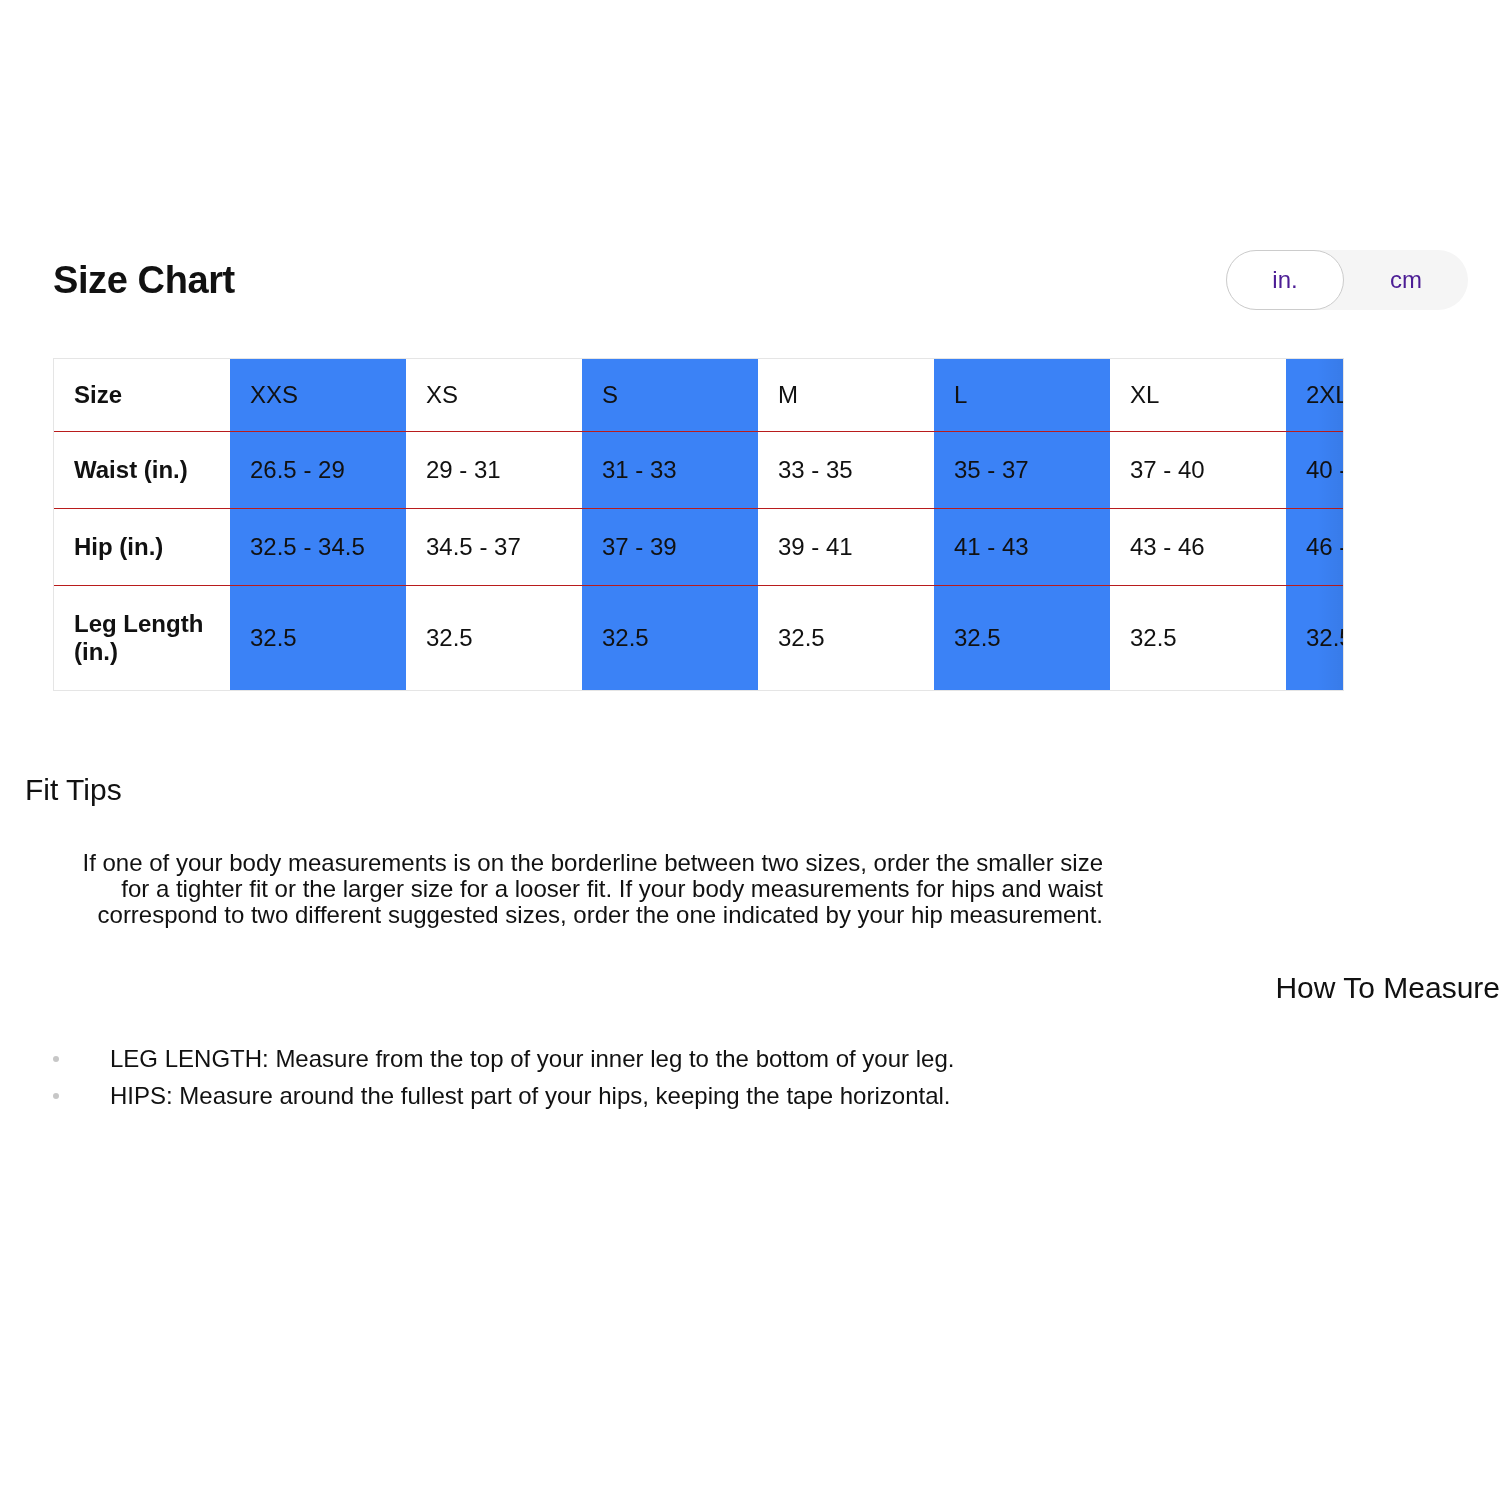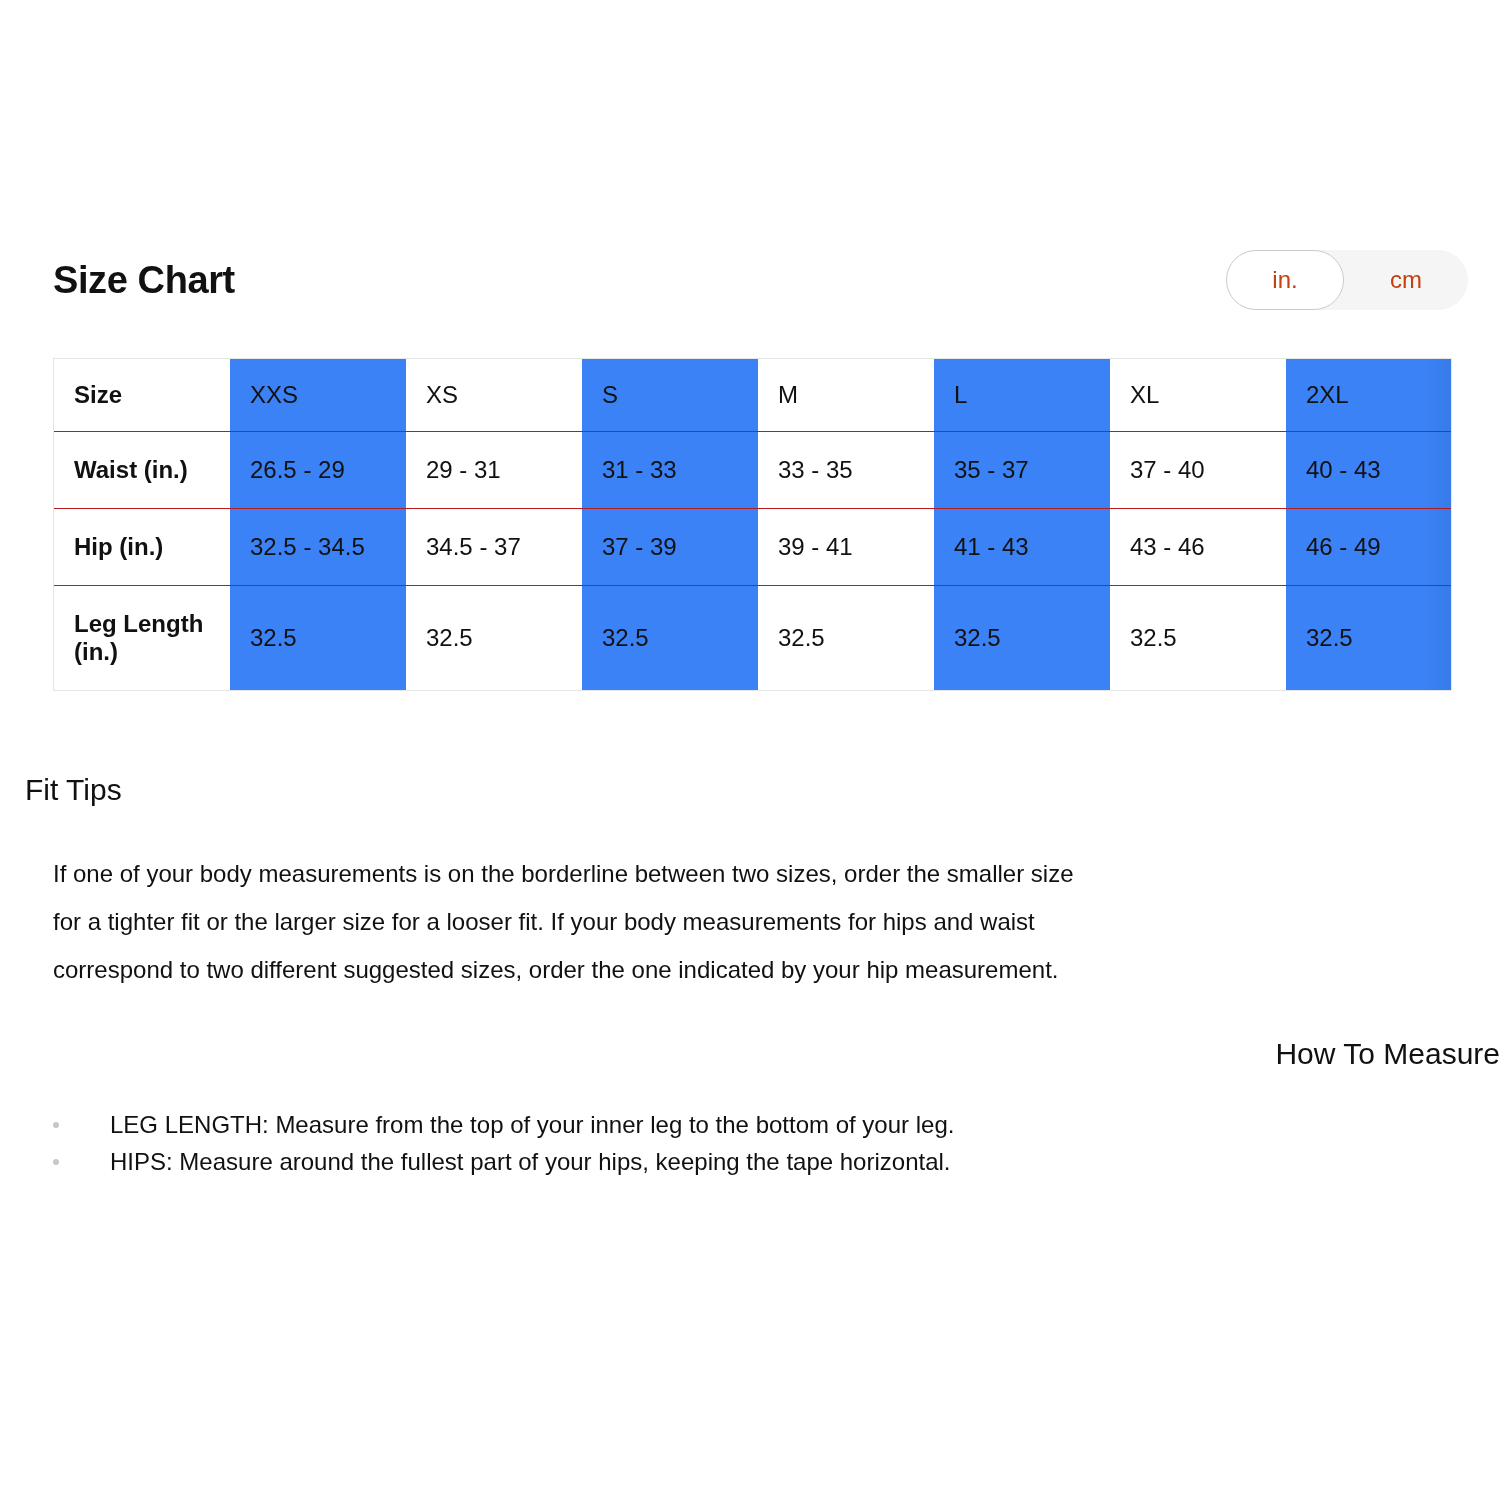--- a/index.html
+++ b/index.html
@@ -32,39 +32,39 @@
     background: #f5f5f5;
     border-radius: 30px;
     height: 60px;
   }
   .unit-option {
     border: none;
     background: transparent;
     border-radius: 30px;
     font-family: inherit;
     font-size: 24px;
-    color: #c2410c;
+    color: #4c1d95;
     display: flex;
     align-items: center;
     justify-content: center;
     cursor: pointer;
     padding: 0;
   }
   .unit-option.unit-in { width: 118px; }
   .unit-option.unit-cm { width: 124px; }
   .unit-option.selected {
     background: #ffffff;
     border: 1px solid #cccccc;
   }
 
   
   .table-scroll {
     position: relative;
     margin: 48px 8px 0 53px;
-    width: 1399px;
+    width: 1291px;
     overflow: hidden;
     border: 1px solid #e5e5e5;
   }
   table.size-table {
     border-collapse: collapse;
     table-layout: fixed;
     width: 1408px;
     font-size: 24px;
   }
   table.size-table col { width: 176px; }
@@ -94,21 +94,22 @@
     font-size: 30px;
     font-weight: 400;
     line-height: 28px;
     margin-left: 25px;
   }
   .fit-tips-heading { margin-top: 85px; }
   .fit-tips-text {
     margin: 46px 0 0 53px;
     max-width: 1050px;
     font-size: 24px;
-    line-height: 48px;
+    line-height: 26px;
+    text-align: right;
   }
   .how-to-heading { margin-top: 46px; text-align: right; }
   .measure-list {
     list-style: none;
     margin: 38px 0 0 53px;
     max-width: 1040px;
   }
   .measure-item {
     position: relative;
     padding-left: 57px;

